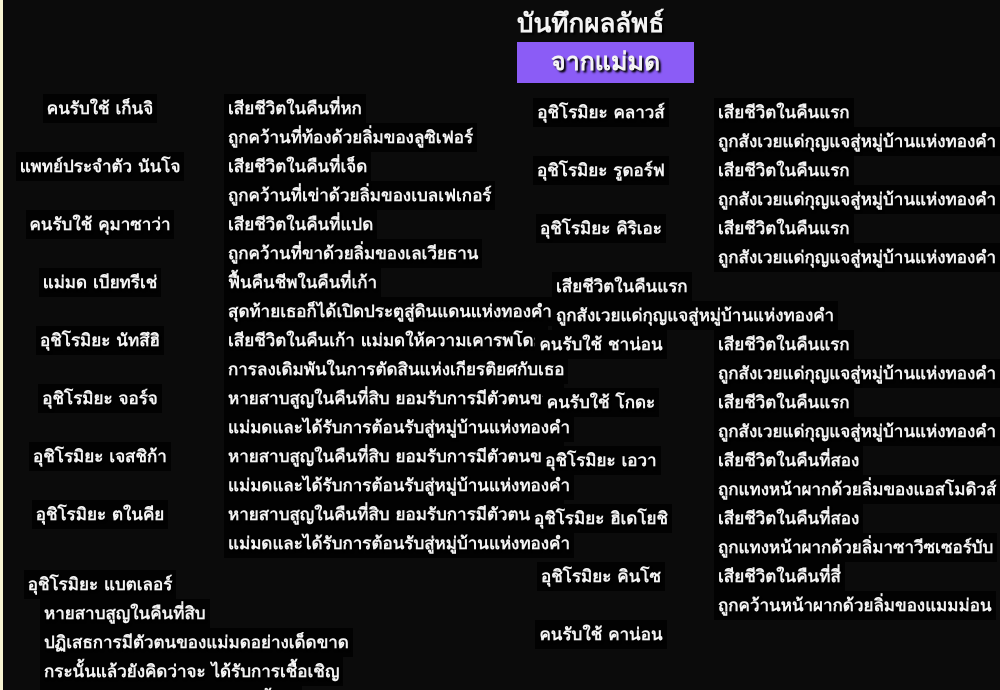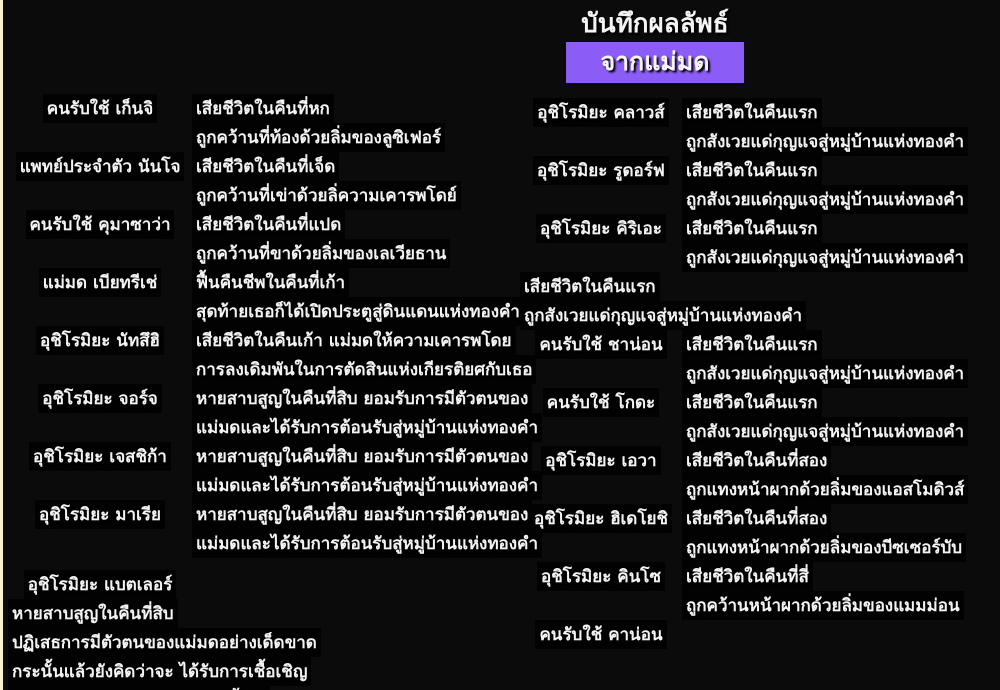--- a/index.html
+++ b/index.html
@@ -11,22 +11,22 @@
     font-family:"DejaVu Sans","Liberation Sans",sans-serif;
     font-weight:bold;
     color:#f4f4f4;
   }
   .edge-strip {
     position:absolute; left:0; top:0;
     width:3px; height:690px;
     background:#f8f4d2;
   }
   .title {
-    position:absolute; left:505px; top:5px; width:300px;
-    text-align:center;
+    position:absolute; left:517px; top:5px; width:300px;
+    text-align:left;
     font-size:26px; line-height:37px;
     text-shadow:2px 2px 2px #000;
   }
   .title .l2 {
     display:inline-block;
     background:#8b5cf6;
     padding:1px 34px 3px 34px;
     font-size:25px;
   }
   .col { position:absolute; }
@@ -38,21 +38,21 @@
   .col-right .name-cell { width:162px; }
   .name, .line {
     font-size:17px;
     line-height:27px;
     background:#020202;
     padding:1px 4px;
     width:fit-content;
     text-shadow:1px 2px 2px #000;
     white-space:nowrap;
   }
-  .desc { flex:1; min-width:0; }
+  .desc { flex:1; min-width:0;margin-left:32px; }
   .row-gap { margin-top:12px;flex-direction:column; }
 </style>
 </head>
 <body>
 
 <div class="edge-strip"></div>
 
 <div class="title">
   <div>บันทึกผลลัพธ์</div>
   <div class="l2">จากแม่มด</div>
@@ -69,21 +69,21 @@
       <div class="line">ถูกคว้านที่ท้องด้วยลิ่มของลูซิเฟอร์</div>
     </div>
   </div>
 
   <div class="row">
     <div class="name-cell">
         <div class="name">แพทย์ประจำตัว นันโจ</div>
       </div>
     <div class="desc">
       <div class="line">เสียชีวิตในคืนที่เจ็ด</div>
-      <div class="line">ถูกคว้านที่เข่าด้วยลิ่ความเคารพโดย์</div>
+      <div class="line">ถูกคว้านที่เข่าด้วยลิ่มของเบลเฟเกอร์</div>
     </div>
   </div>
 
   <div class="row">
     <div class="name-cell">
         <div class="name">คนรับใช้ คุมาซาว่า</div>
       </div>
     <div class="desc">
       <div class="line">เสียชีวิตในคืนที่แปด</div>
       <div class="line">ถูกคว้านที่ขาด้วยลิ่มของเลเวียธาน</div>
@@ -125,21 +125,21 @@
         <div class="name">อุชิโรมิยะ เจสชิก้า</div>
       </div>
     <div class="desc">
       <div class="line">หายสาบสูญในคืนที่สิบ ยอมรับการมีตัวตนของ</div>
       <div class="line">แม่มดและได้รับการต้อนรับสู่หมู่บ้านแห่งทองคำ</div>
     </div>
   </div>
 
   <div class="row">
     <div class="name-cell">
-        <div class="name">อุชิโรมิยะ มาเรีย</div>
+        <div class="name">อุชิโรมิยะ ตในคีย</div>
       </div>
     <div class="desc">
       <div class="line">หายสาบสูญในคืนที่สิบ ยอมรับการมีตัวตนของ</div>
       <div class="line">แม่มดและได้รับการต้อนรับสู่หมู่บ้านแห่งทองคำ</div>
     </div>
   </div>
 
   <div class="row row-gap">
     <div class="name-cell">
         <div class="name">อุชิโรมิยะ แบตเลอร์</div>
@@ -222,21 +222,21 @@
       <div class="line">ถูกแทงหน้าผากด้วยลิ่มของแอสโมดิวส์</div>
     </div>
   </div>
 
   <div class="row">
     <div class="name-cell">
         <div class="name">อุชิโรมิยะ ฮิเดโยชิ</div>
       </div>
     <div class="desc">
       <div class="line">เสียชีวิตในคืนที่สอง</div>
-      <div class="line">ถูกแทงหน้าผากด้วยลิ่มของบีซเซอร์บับ</div>
+      <div class="line">ถูกแทงหน้าผากด้วยลิ่มาซาวีซเซอร์บับ</div>
     </div>
   </div>
 
   <div class="row">
     <div class="name-cell">
         <div class="name">อุชิโรมิยะ คินโซ</div>
       </div>
     <div class="desc">
       <div class="line">เสียชีวิตในคืนที่สี่</div>
       <div class="line">ถูกคว้านหน้าผากด้วยลิ่มของแมมม่อน</div>

